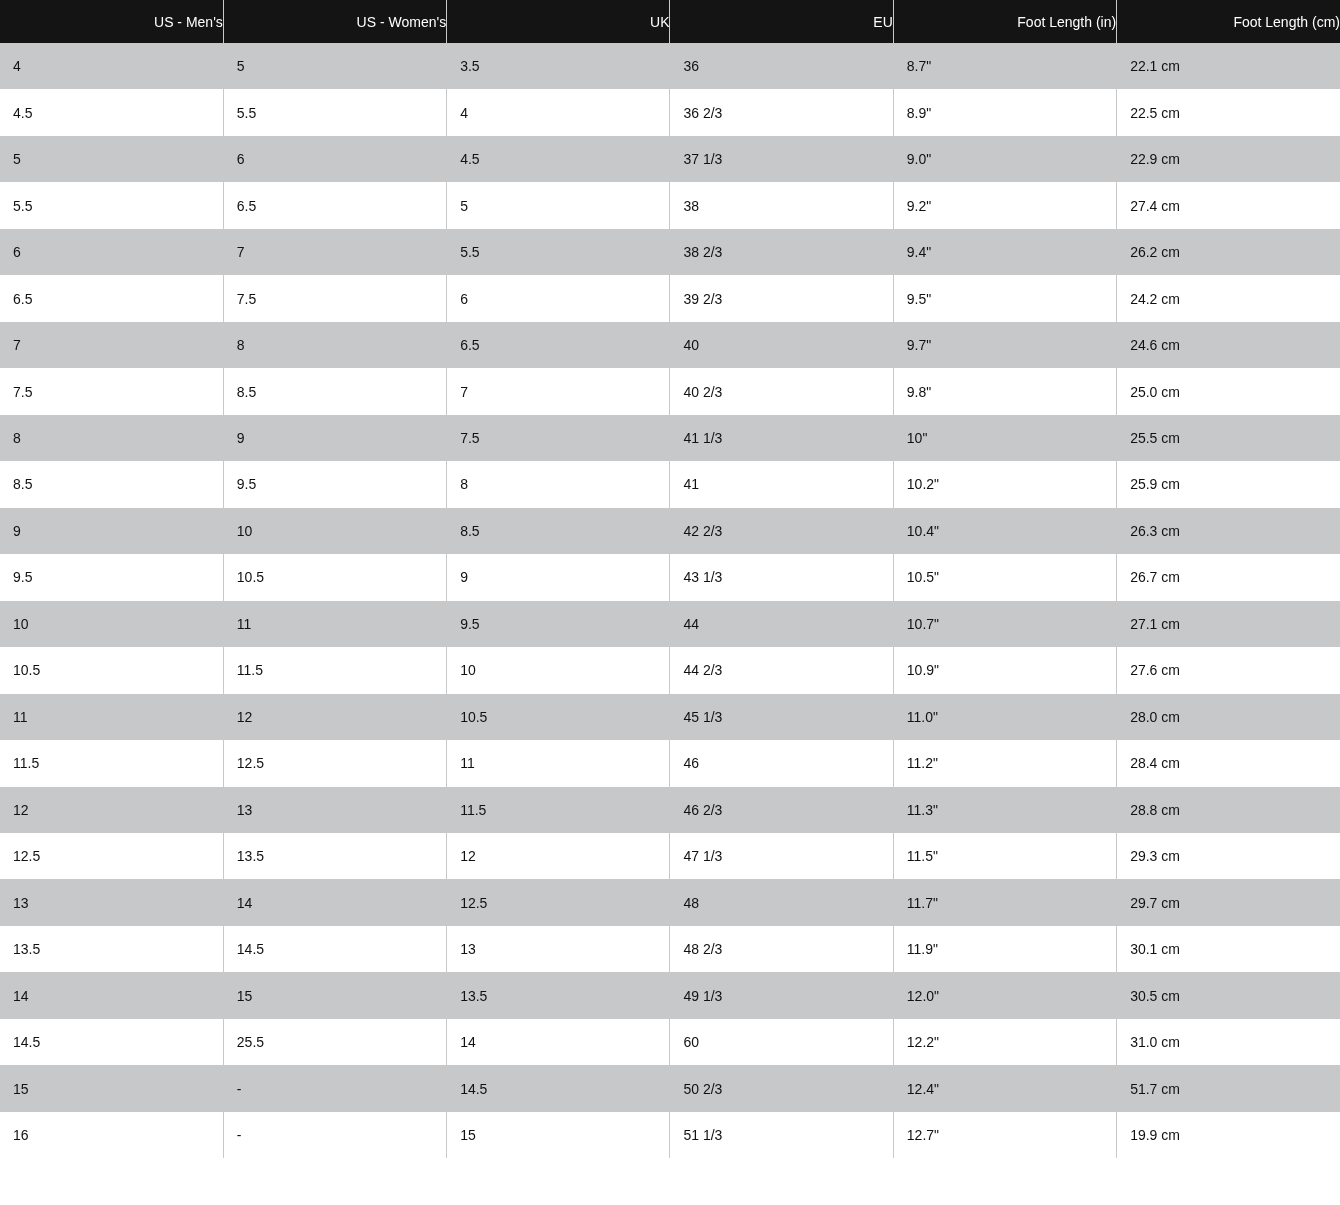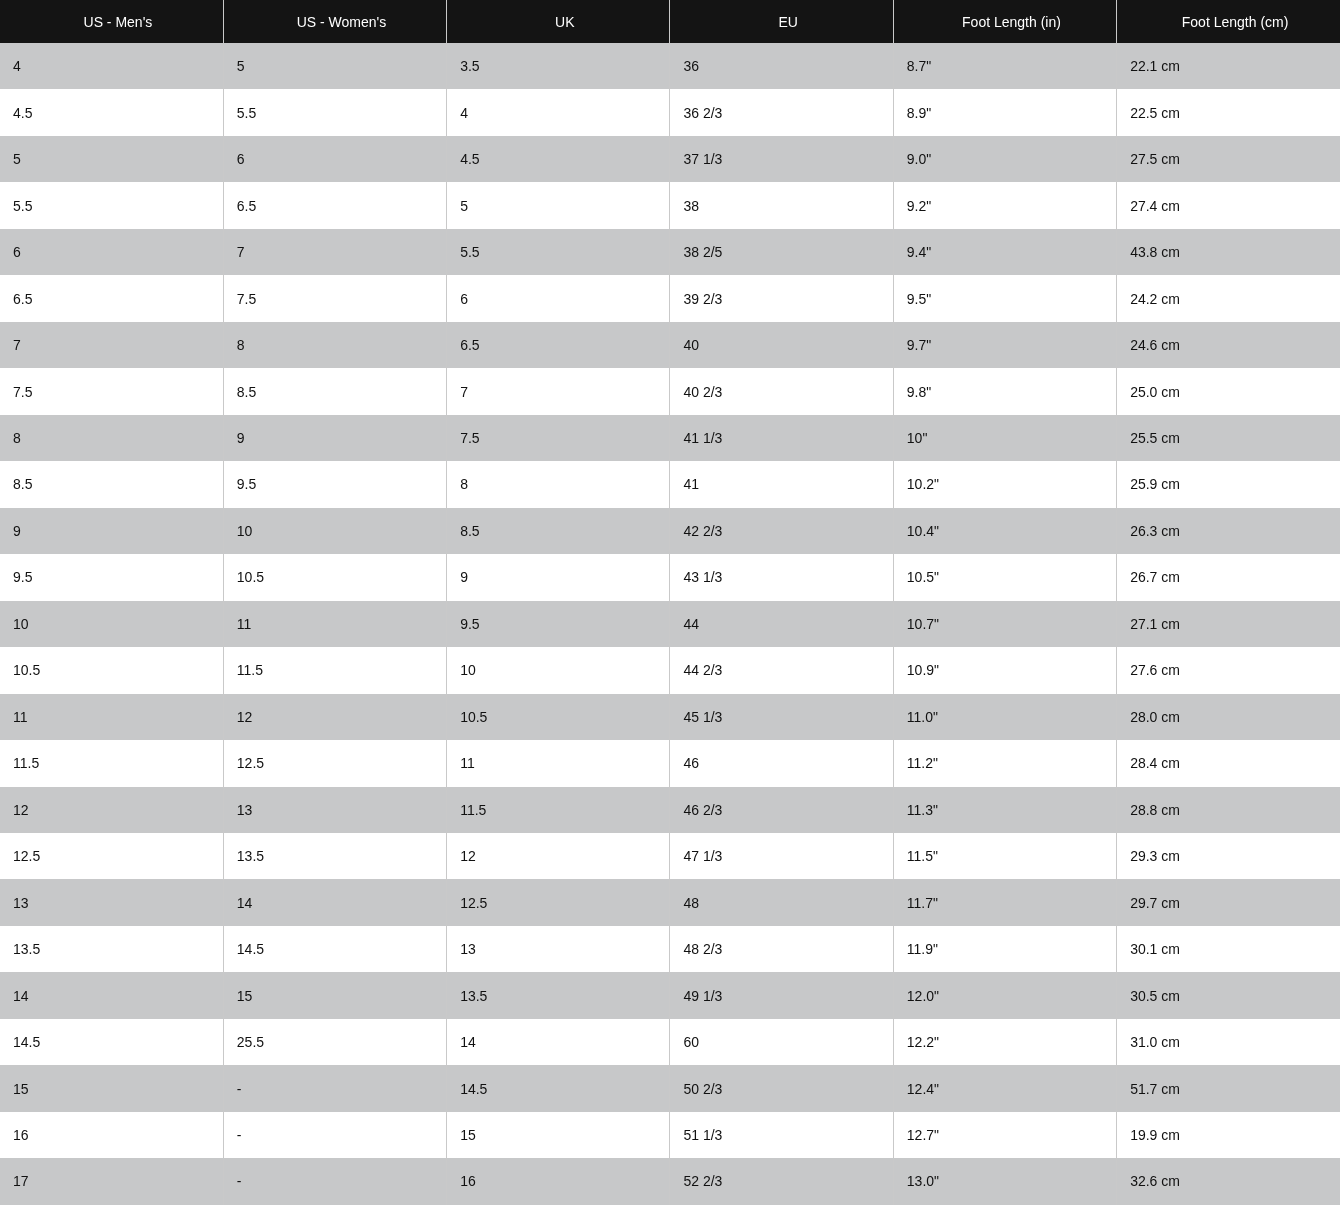--- a/index.html
+++ b/index.html
@@ -15,21 +15,21 @@
     table-layout: fixed;
     width: 1340px;
   }
   thead th {
     background: #141414;
     color: #ffffff;
     height: 43px;
     box-sizing: border-box;
     font-size: 14px;
     font-weight: 400;
-    text-align: center;
+    text-align: right;
     padding: 0 0 0 13px;
     vertical-align: middle;
     white-space: nowrap;
   }
   tbody td {
     height: 46.48px;
     box-sizing: border-box;
     font-size: 14px;
     font-weight: 400;
     color: #111111;
@@ -73,37 +73,37 @@
         <td>36 2/3</td>
         <td>8.9"</td>
         <td>22.5 cm</td>
       </tr>
       <tr>
         <td>5</td>
         <td>6</td>
         <td>4.5</td>
         <td>37 1/3</td>
         <td>9.0"</td>
-        <td>27.5 cm</td>
+        <td>22.9 cm</td>
       </tr>
       <tr>
         <td>5.5</td>
         <td>6.5</td>
         <td>5</td>
         <td>38</td>
         <td>9.2"</td>
         <td>27.4 cm</td>
       </tr>
       <tr>
         <td>6</td>
         <td>7</td>
         <td>5.5</td>
-        <td>38 2/5</td>
+        <td>38 2/3</td>
         <td>9.4"</td>
-        <td>43.8 cm</td>
+        <td>26.2 cm</td>
       </tr>
       <tr>
         <td>6.5</td>
         <td>7.5</td>
         <td>6</td>
         <td>39 2/3</td>
         <td>9.5"</td>
         <td>24.2 cm</td>
       </tr>
       <tr>
@@ -243,22 +243,14 @@
         <td>51.7 cm</td>
       </tr>
       <tr>
         <td>16</td>
         <td>-</td>
         <td>15</td>
         <td>51 1/3</td>
         <td>12.7"</td>
         <td>19.9 cm</td>
       </tr>
-      <tr>
-        <td>17</td>
-        <td>-</td>
-        <td>16</td>
-        <td>52 2/3</td>
-        <td>13.0"</td>
-        <td>32.6 cm</td>
-      </tr>
     </tbody>
 </table>
 
 </body></html>

